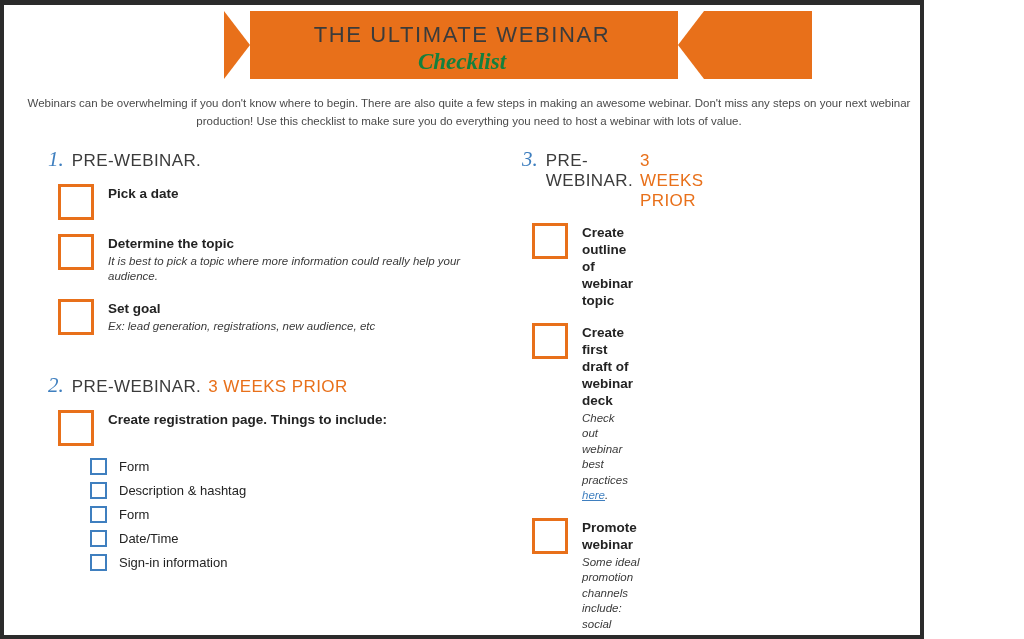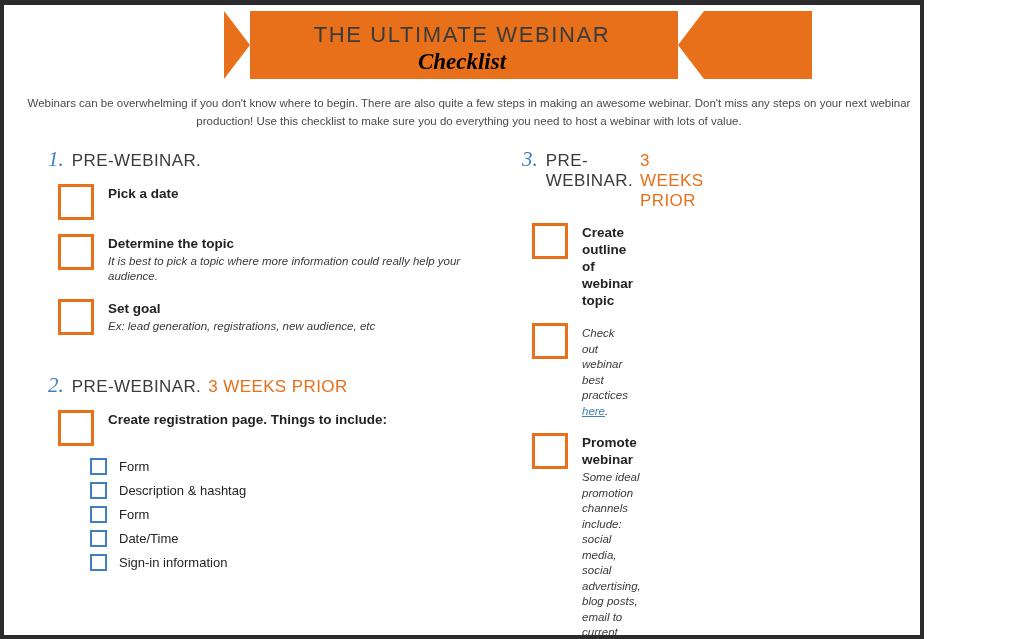--- a/index.html
+++ b/index.html
@@ -70,21 +70,21 @@
     color: #3b3b3b;
     font-size: 22px;
     letter-spacing: 1.6px;
     font-family: "Liberation Sans", sans-serif;
   }
   .banner-sub {
     position: absolute;
     left: 0; right: 0;
     top: 38px;
     text-align: center;
-    color: #000000;
+    color: #15803d;
     font-size: 23px;
     font-style: italic;
     font-weight: bold;
     font-family: "Liberation Serif", serif;
   }
 
   
   .intro {
     margin: 12px auto 0 auto;
     width: 930px;
@@ -297,20 +297,21 @@
         <div class="item">
           <div class="cbox"></div>
           <div class="item-body">
             <div class="item-title">Create outline of webinar topic</div>
           </div>
         </div>
 
         <div class="item">
           <div class="cbox"></div>
           <div class="item-body">
+            <div class="item-title">Create first draft of webinar deck</div>
             <div class="item-desc"><span>Check out webinar best practices </span><span class="lnk">here</span><span>.</span></div>
           </div>
         </div>
 
         <div class="item">
           <div class="cbox"></div>
           <div class="item-body">
             <div class="item-title">Promote webinar</div>
             <div class="item-desc">Some ideal promotion channels include: social media, social advertising, blog posts, email to current database, and PR. (Promotion should continue until webinar).</div>
           </div>

